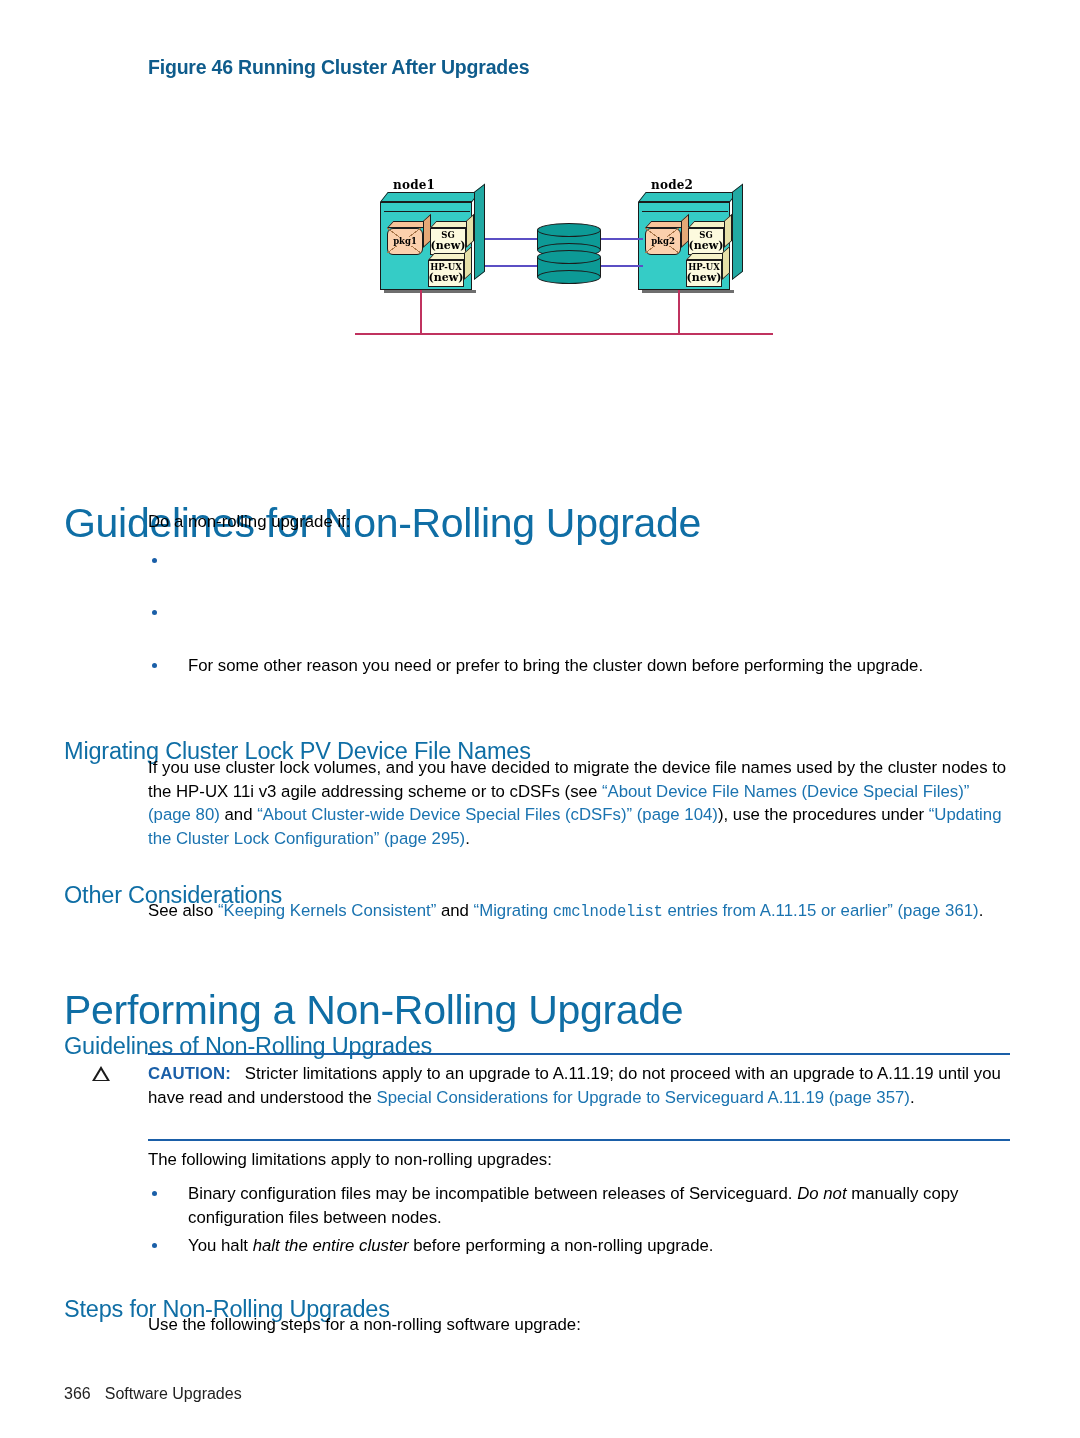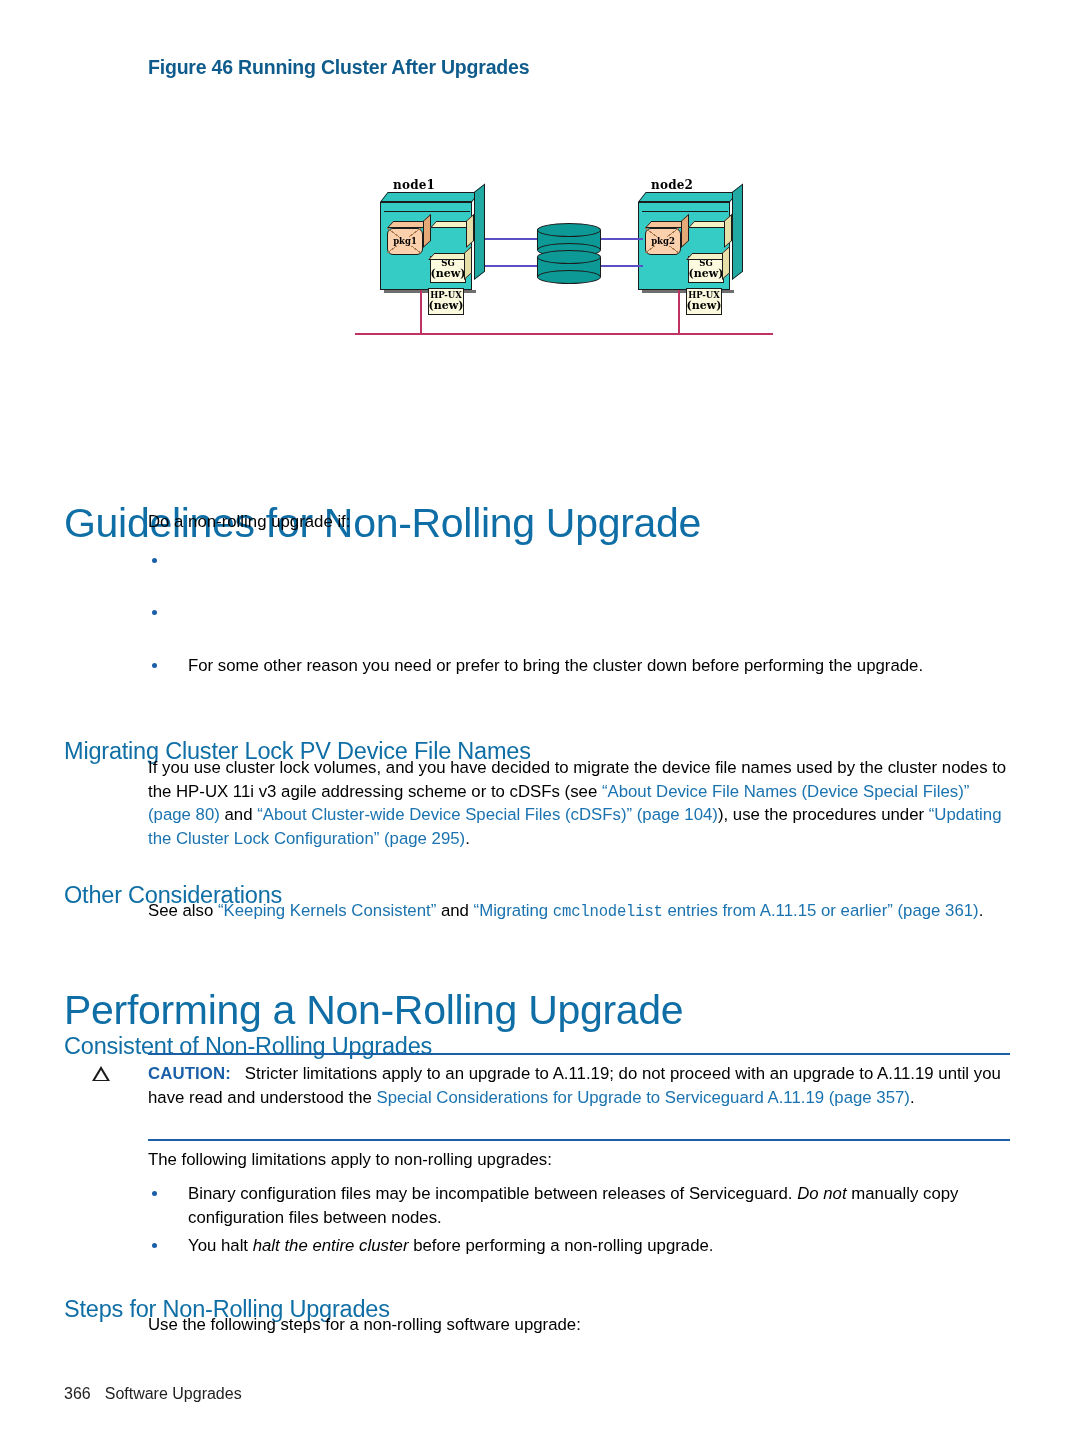--- a/index.html
+++ b/index.html
@@ -130,21 +130,21 @@
     color: #000;
     line-height: 1.05;
   }
   
   .cube.pkg .c-top   { background: #f7c49a; }
   .cube.pkg .c-side  { background: #e5a877; }
   .cube.pkg .c-front { background: #fbd0ad; border-radius: 6px; }
   
   .cube.pale .c-top   { background: #f6f2c8; }
   .cube.pale .c-side  { background: #e6e0a8; }
-  .cube.pale .c-front { background: #fcfade; margin-top: 28px; }
+  .cube.pale .c-front { background: #fcfade; }
 
   .cube .lbl-1 { font-size: 8.5px; }
   .cube .lbl-2 { font-size: 11px; }
   
   .cube.pkg .c-front::before,
   .cube.pkg .c-front::after {
     content: "";
     position: absolute;
     left: -1px; top: -1px;
     width: 100%; height: 100%;
@@ -437,21 +437,21 @@
 <h2 class="h2" style="top:718px;text-align:right;">Migrating Cluster Lock PV Device File Names</h2>
 
 <div class="body-text" style="top:756px;"><span>If you use cluster lock volumes, and you have decided to migrate the device file names used by the cluster nodes to the HP-UX 11i v3 agile addressing scheme or to cDSFs (see </span><span class="link">“About Device File Names (Device Special Files)” (page 80)</span><span> and </span><span class="link">“About Cluster-wide Device Special Files (cDSFs)” (page 104)</span><span>), use the procedures under </span><span class="link">“Updating the Cluster Lock Configuration” (page 295)</span><span>.</span></div>
 
 <h2 class="h2" style="top:862px;">Other Considerations</h2>
 
 <div class="body-text" style="top:899px;"><span>See also </span><span class="link">“Keeping Kernels Consistent”</span><span> and </span><span class="link">“Migrating </span><span class="link mono">cmclnodelist</span><span class="link"> entries from A.11.15 or earlier” (page 361)</span><span>.</span></div>
 
 <h1 class="h1" style="top:960px;">Performing a Non-Rolling Upgrade</h1>
 
-<h2 class="h2" style="top:1013px;">Consistent of Non-Rolling Upgrades</h2>
+<h2 class="h2" style="top:1013px;">Guidelines of Non-Rolling Upgrades</h2>
 
 <div class="rule" style="top:1053px;"></div>
 <div class="caution-icon" style="top:1066px;"></div>
 <div class="body-text" style="top:1062px;">
   <span class="caution-label">CAUTION:</span><span style="display:inline-block;width:14px;"></span><span><span>Stricter limitations apply to an upgrade to A.11.19; do not proceed with an upgrade to A.11.19 until you have read and understood the </span><span class="link">Special Considerations for Upgrade to Serviceguard A.11.19 (page 357)</span><span>.</span></span>
 </div>
 <div class="rule" style="top:1139px;"></div>
 
 <div class="body-text" style="top:1148px;">The following limitations apply to non-rolling upgrades:</div>
 

